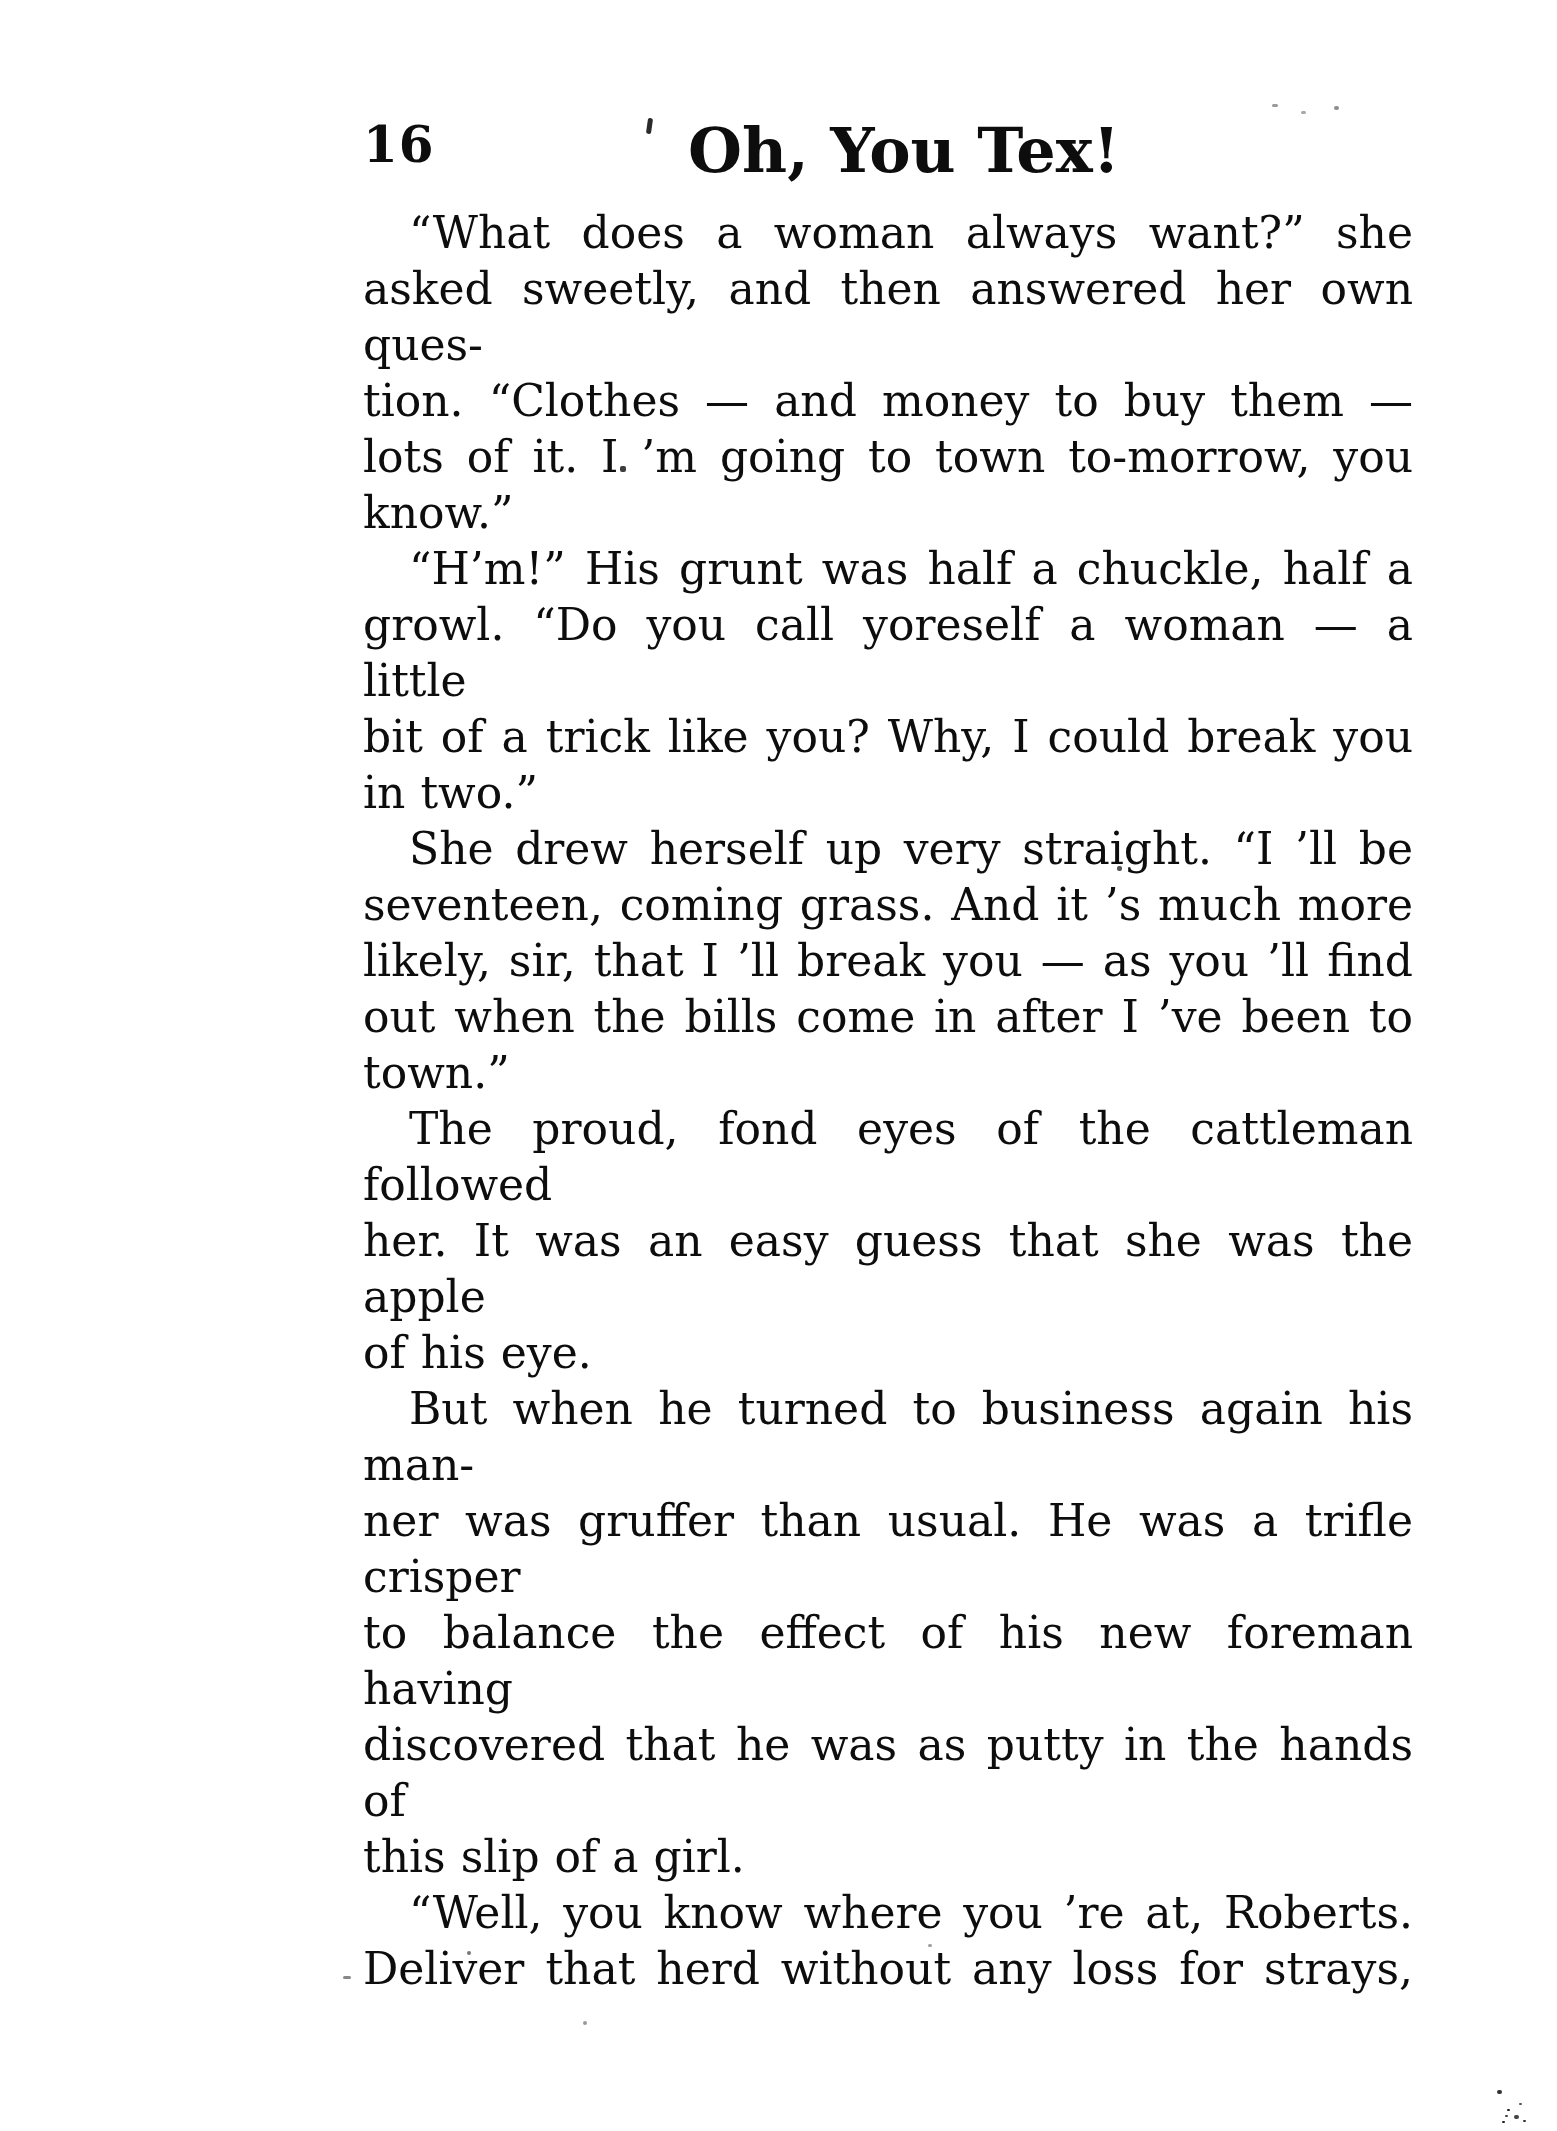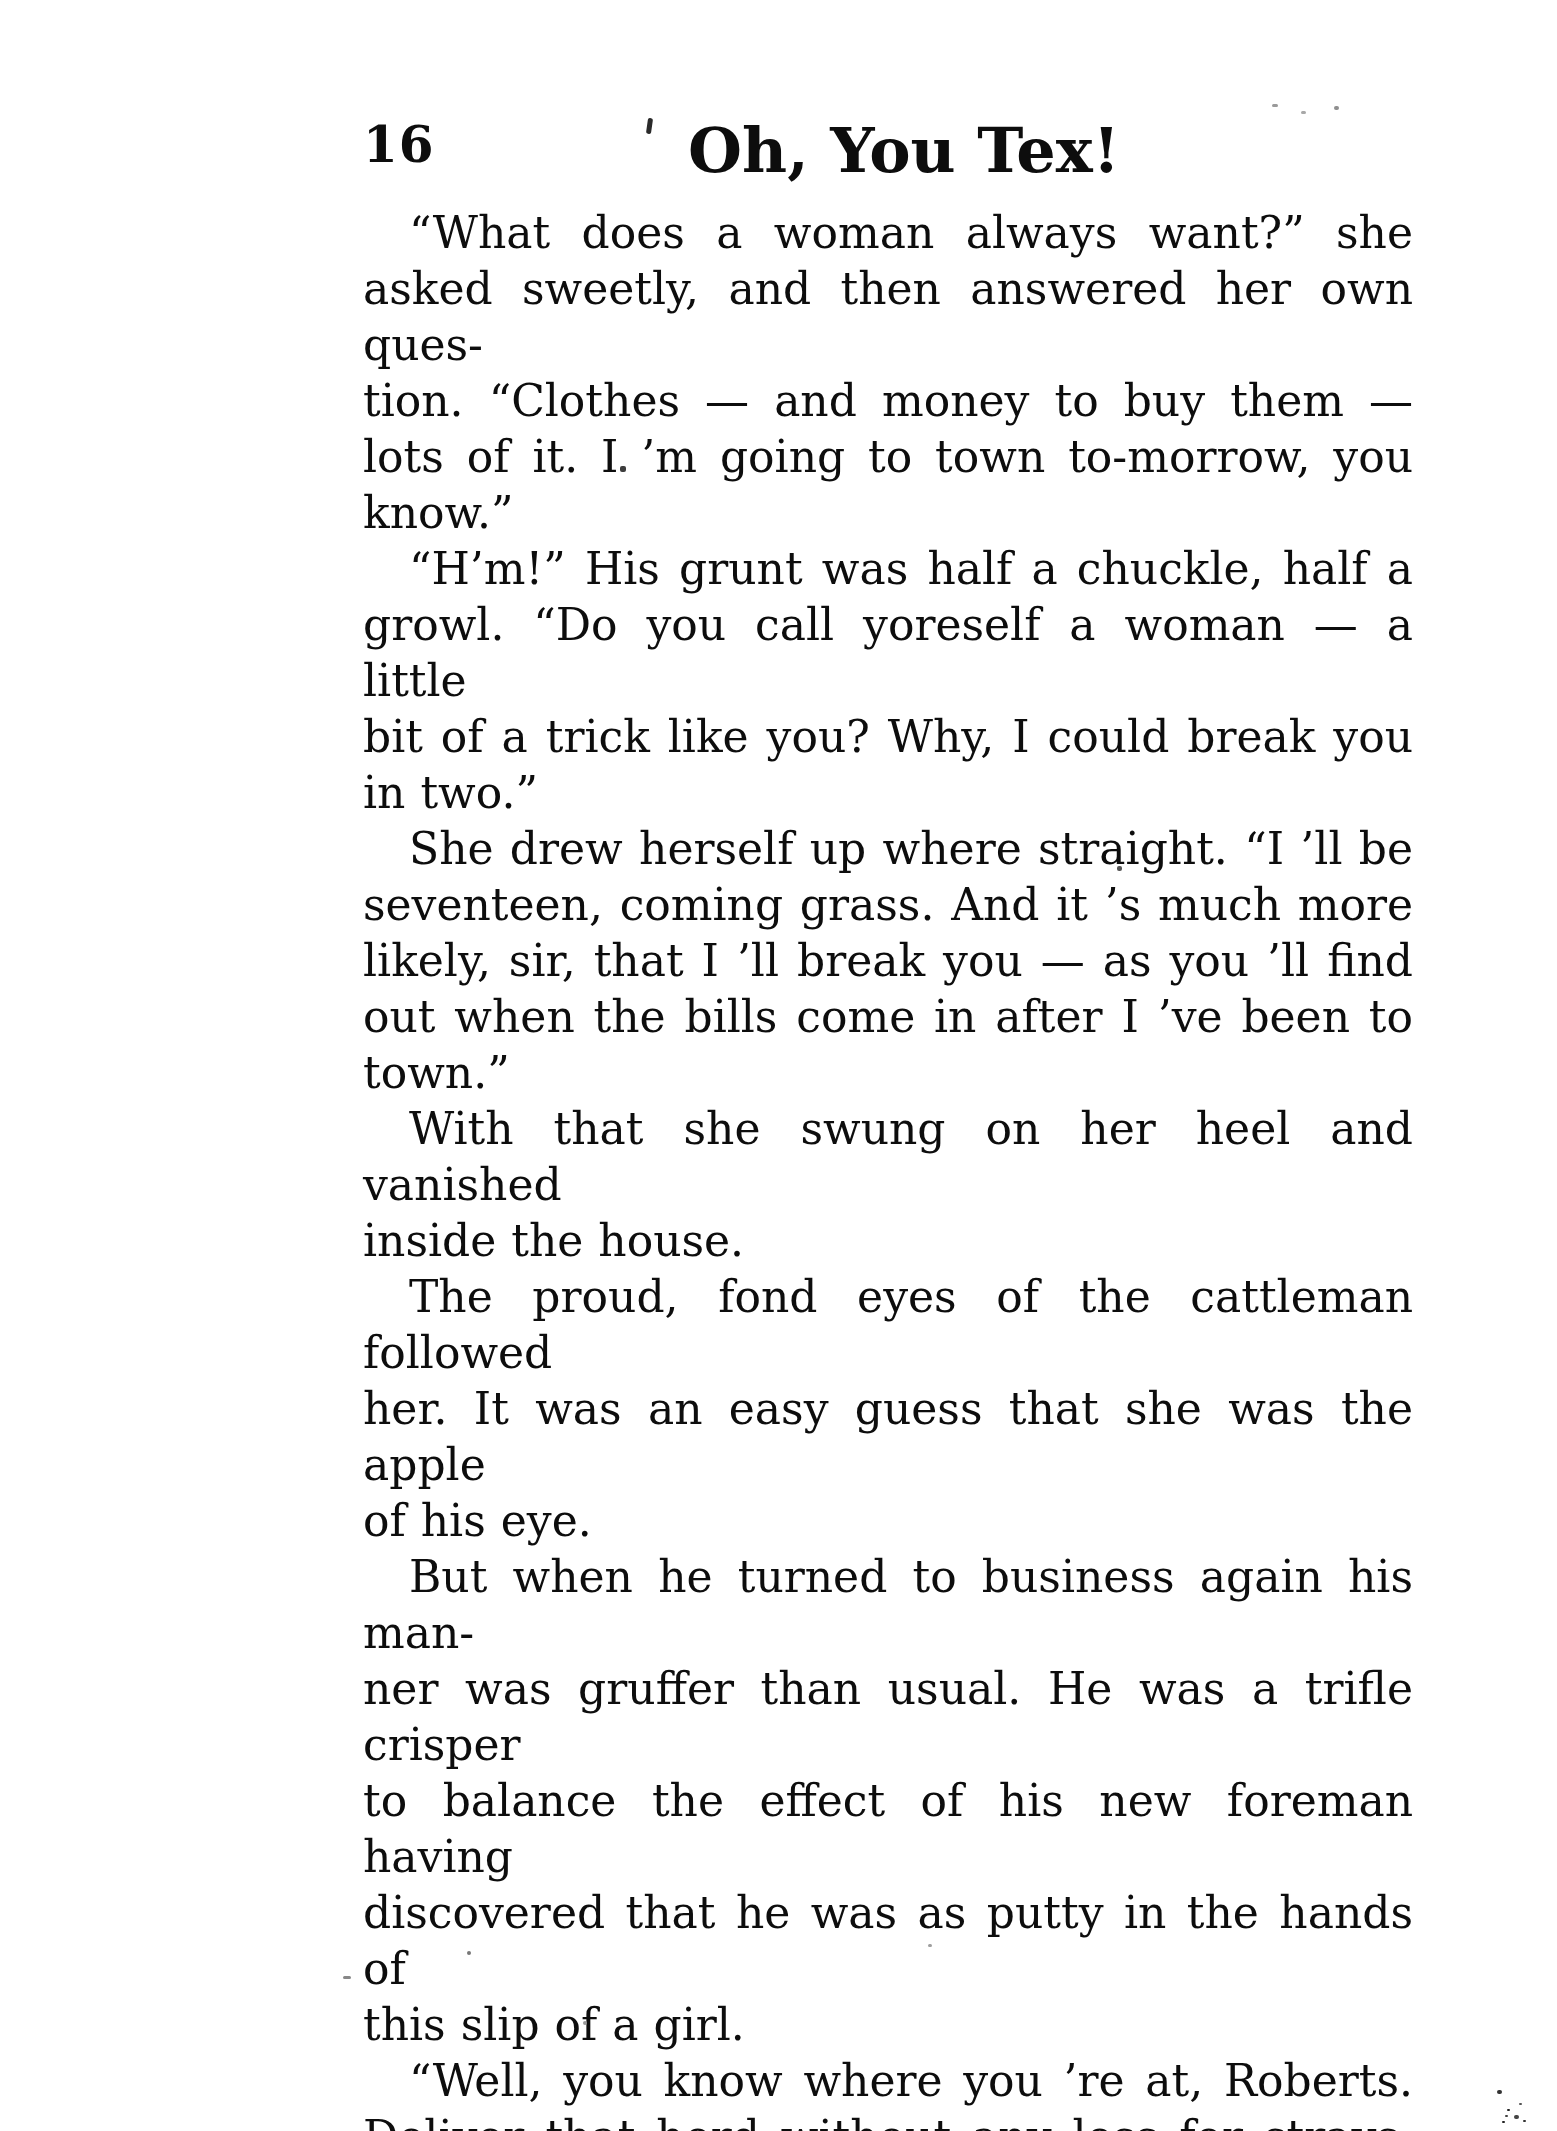--- a/index.html
+++ b/index.html
@@ -79,31 +79,27 @@
     </div>
 
     <div class="para">
       <div class="line firstline">“H’m!” His grunt was half a chuckle, half a</div>
       <div class="line">growl. “Do you call yoreself a woman — a little</div>
       <div class="line">bit of a trick like you? Why, I could break you</div>
       <div class="line lastline">in two.”</div>
     </div>
 
     <div class="para">
-      <div class="line firstline">She drew herself up where straight. “I ’ll be</div>
+      <div class="line firstline">She drew herself up very straight. “I ’ll be</div>
       <div class="line">seventeen, coming grass. And it ’s much more</div>
       <div class="line">likely, sir, that I ’ll break you — as you ’ll find</div>
       <div class="line">out when the bills come in after I ’ve been to</div>
       <div class="line lastline">town.”</div>
     </div>
 
-    <div class="para">
-      <div class="line firstline">With that she swung on her heel and vanished</div>
-      <div class="line lastline">inside the house.</div>
-    </div>
 
     <div class="para">
       <div class="line firstline">The proud, fond eyes of the cattleman followed</div>
       <div class="line">her. It was an easy guess that she was the apple</div>
       <div class="line lastline">of his eye.</div>
     </div>
 
     <div class="para">
       <div class="line firstline">But when he turned to business again his man-</div>
       <div class="line">ner was gruffer than usual. He was a trifle crisper</div>

